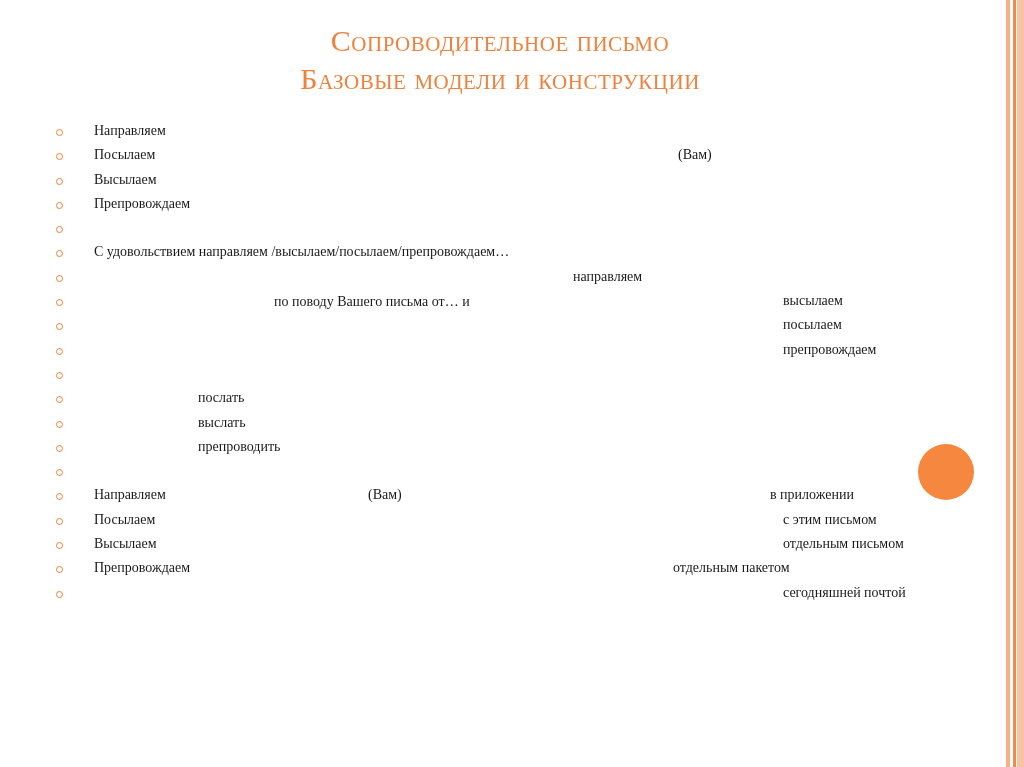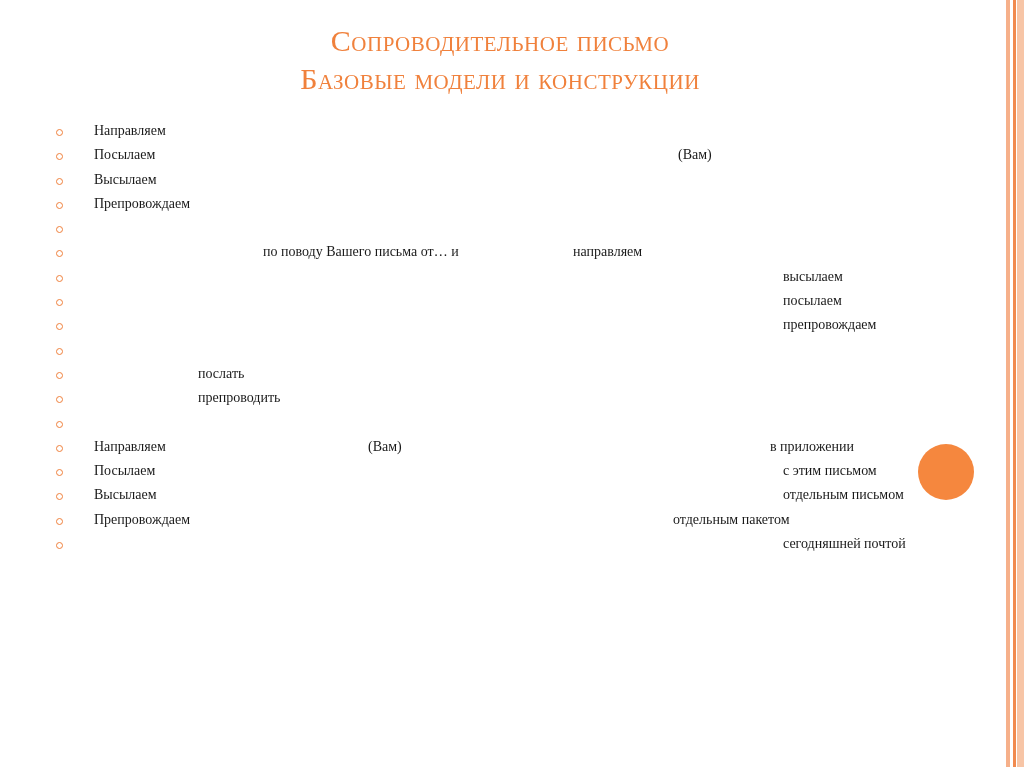--- a/index.html
+++ b/index.html
@@ -118,41 +118,49 @@
       </div>
       <div class="row">
         <span class="bullet"></span>
         <span class="cell c1">Препровождаем</span>
       </div>
       <div class="row">
         <span class="bullet"></span>
       </div>
       <div class="row">
         <span class="bullet"></span>
-        <span class="cell c1" style="left: 215px;">по поводу Вашего письма от… и</span>
+        <span class="cell c1">С удовольствием направляем /высылаем/посылаем/препровождаем…</span>
+      </div>
+      <div class="row">
+        <span class="bullet"></span>
+        <span class="cell c1" style="left: 226px; margin-top: 25px;">по поводу Вашего письма от… и</span>
         <span class="cell c2" style="left: 525px;">направляем</span>
       </div>
       <div class="row">
         <span class="bullet"></span>
         <span class="cell c3" style="left: 735px;">высылаем</span>
       </div>
       <div class="row">
         <span class="bullet"></span>
         <span class="cell c3" style="left: 735px;">посылаем</span>
       </div>
       <div class="row">
         <span class="bullet"></span>
         <span class="cell c3" style="left: 735px;">препровождаем</span>
       </div>
       <div class="row">
         <span class="bullet"></span>
       </div>
       <div class="row">
         <span class="bullet"></span>
         <span class="cell c1" style="left: 150px;">послать</span>
+      </div>
+      <div class="row">
+        <span class="bullet"></span>
+        <span class="cell c1" style="left: 150px;">выслать</span>
       </div>
       <div class="row">
         <span class="bullet"></span>
         <span class="cell c1" style="left: 150px;">препроводить</span>
       </div>
       <div class="row">
         <span class="bullet"></span>
       </div>
       <div class="row">
         <span class="bullet"></span>

